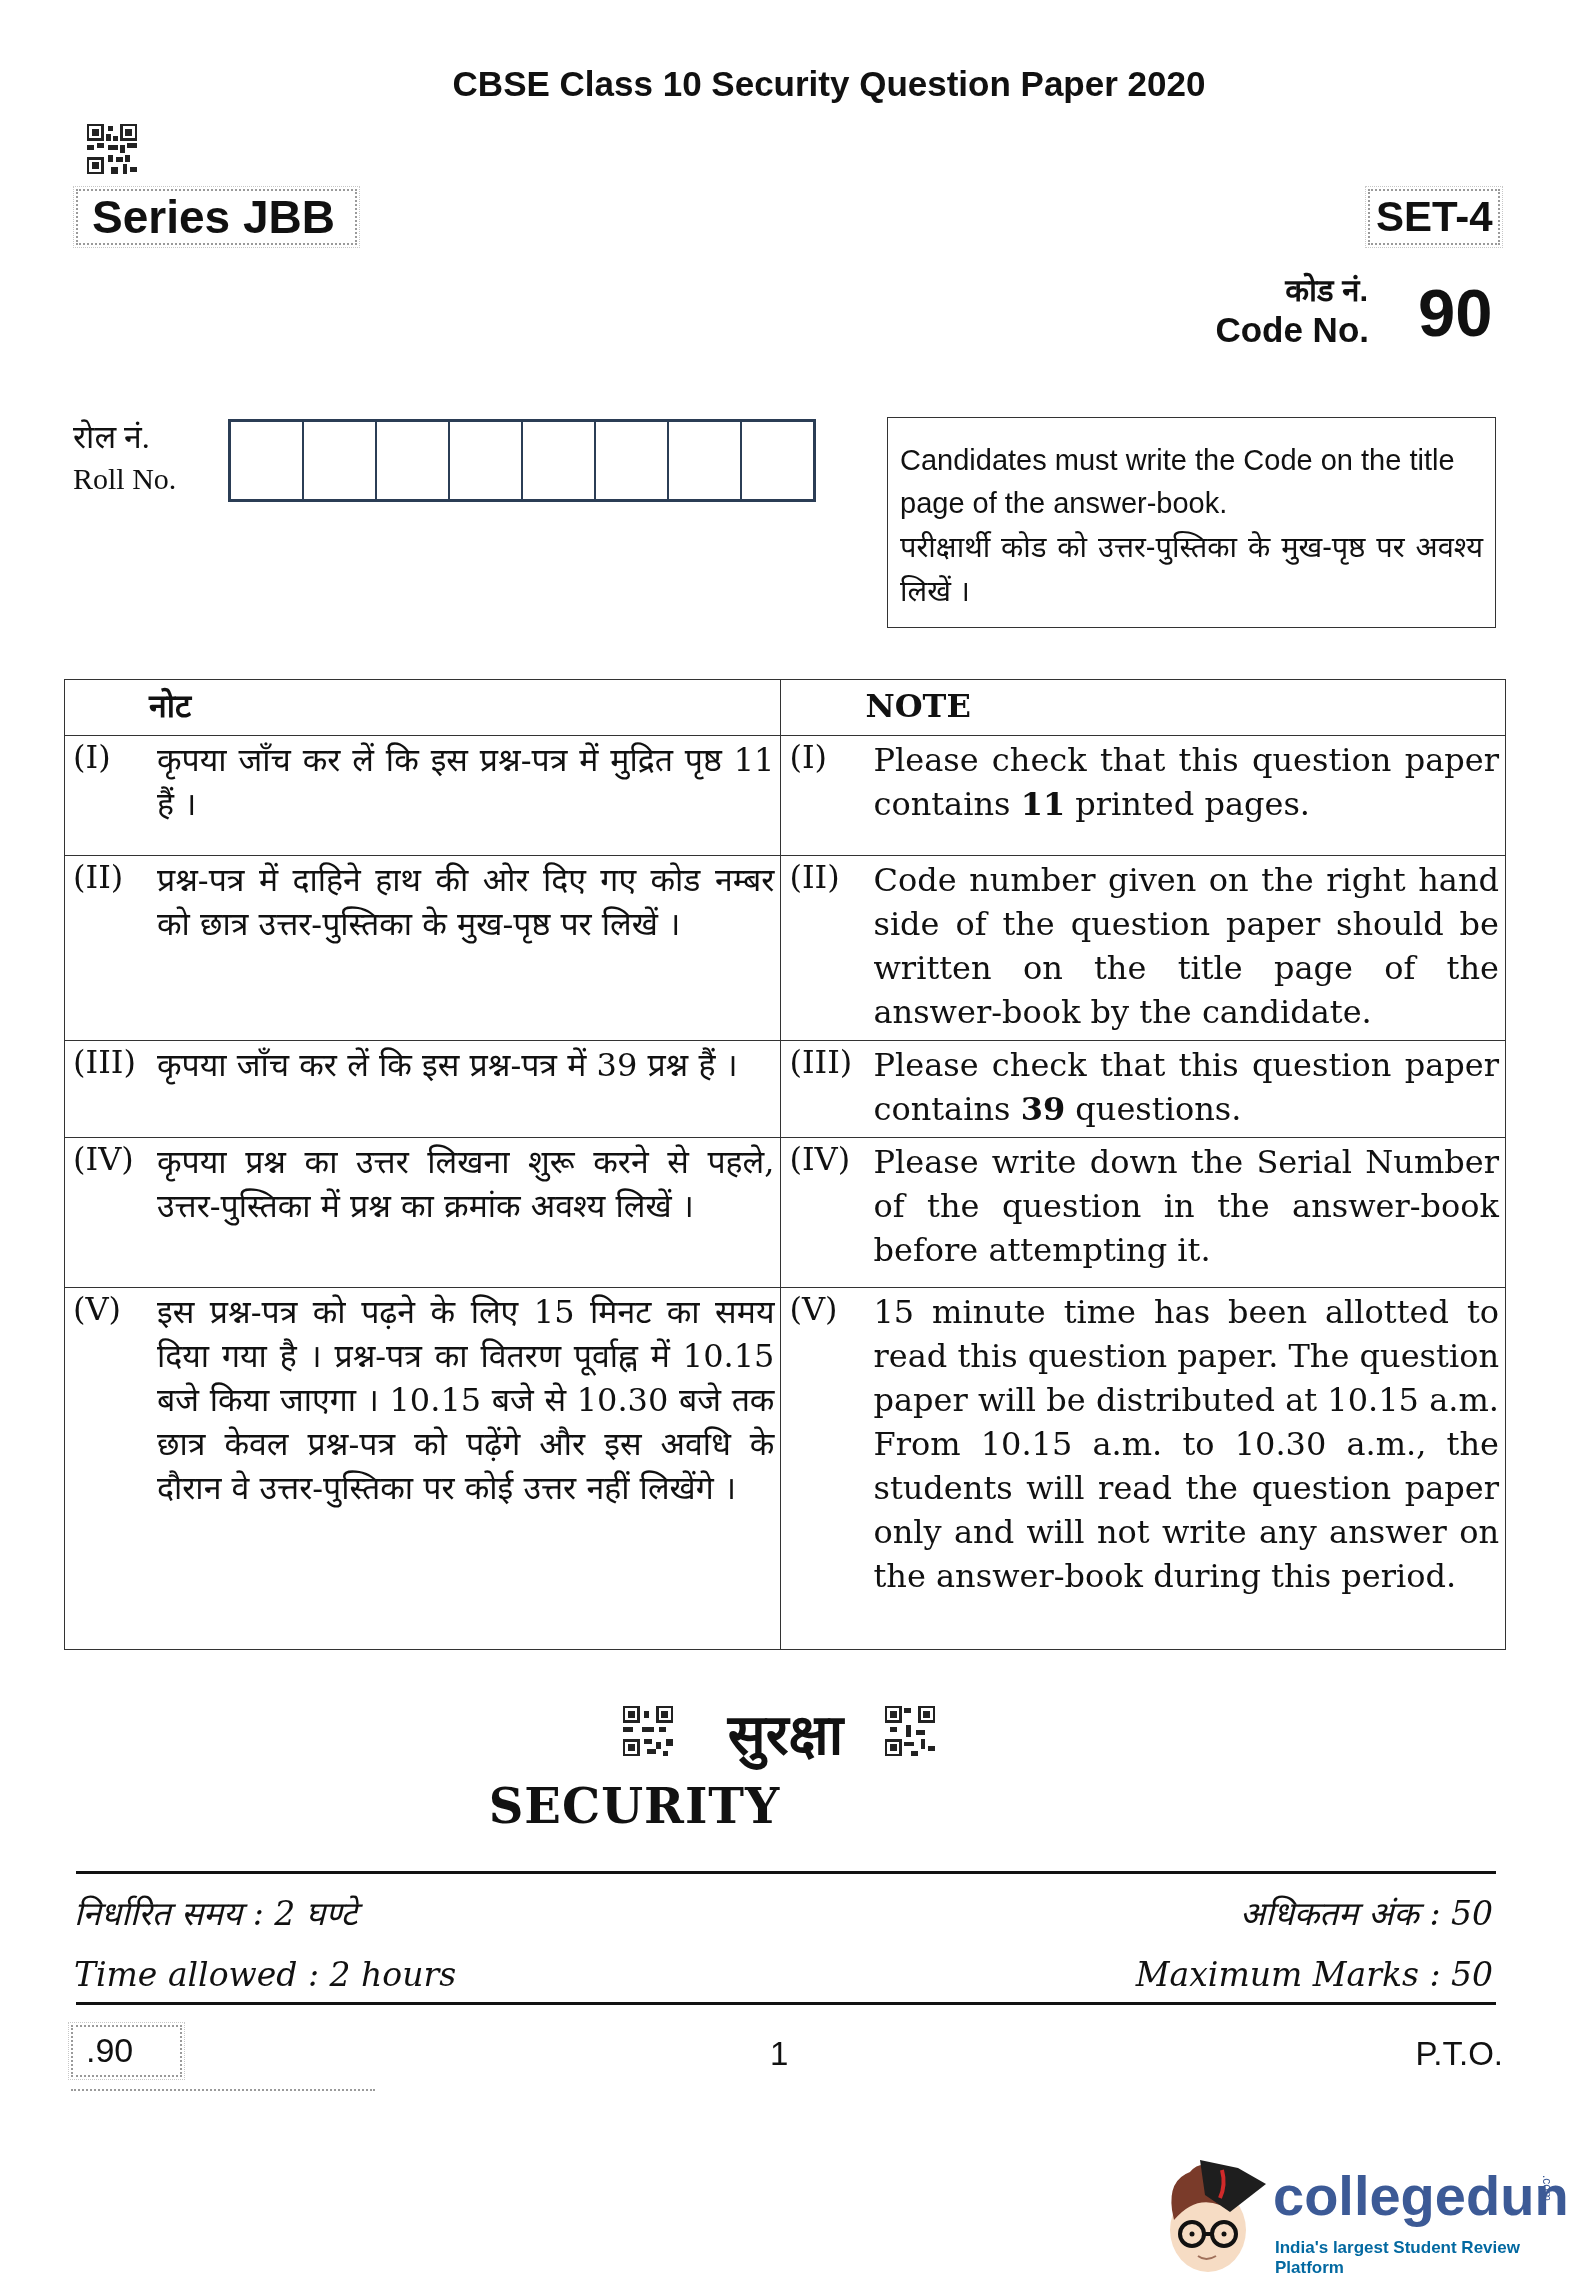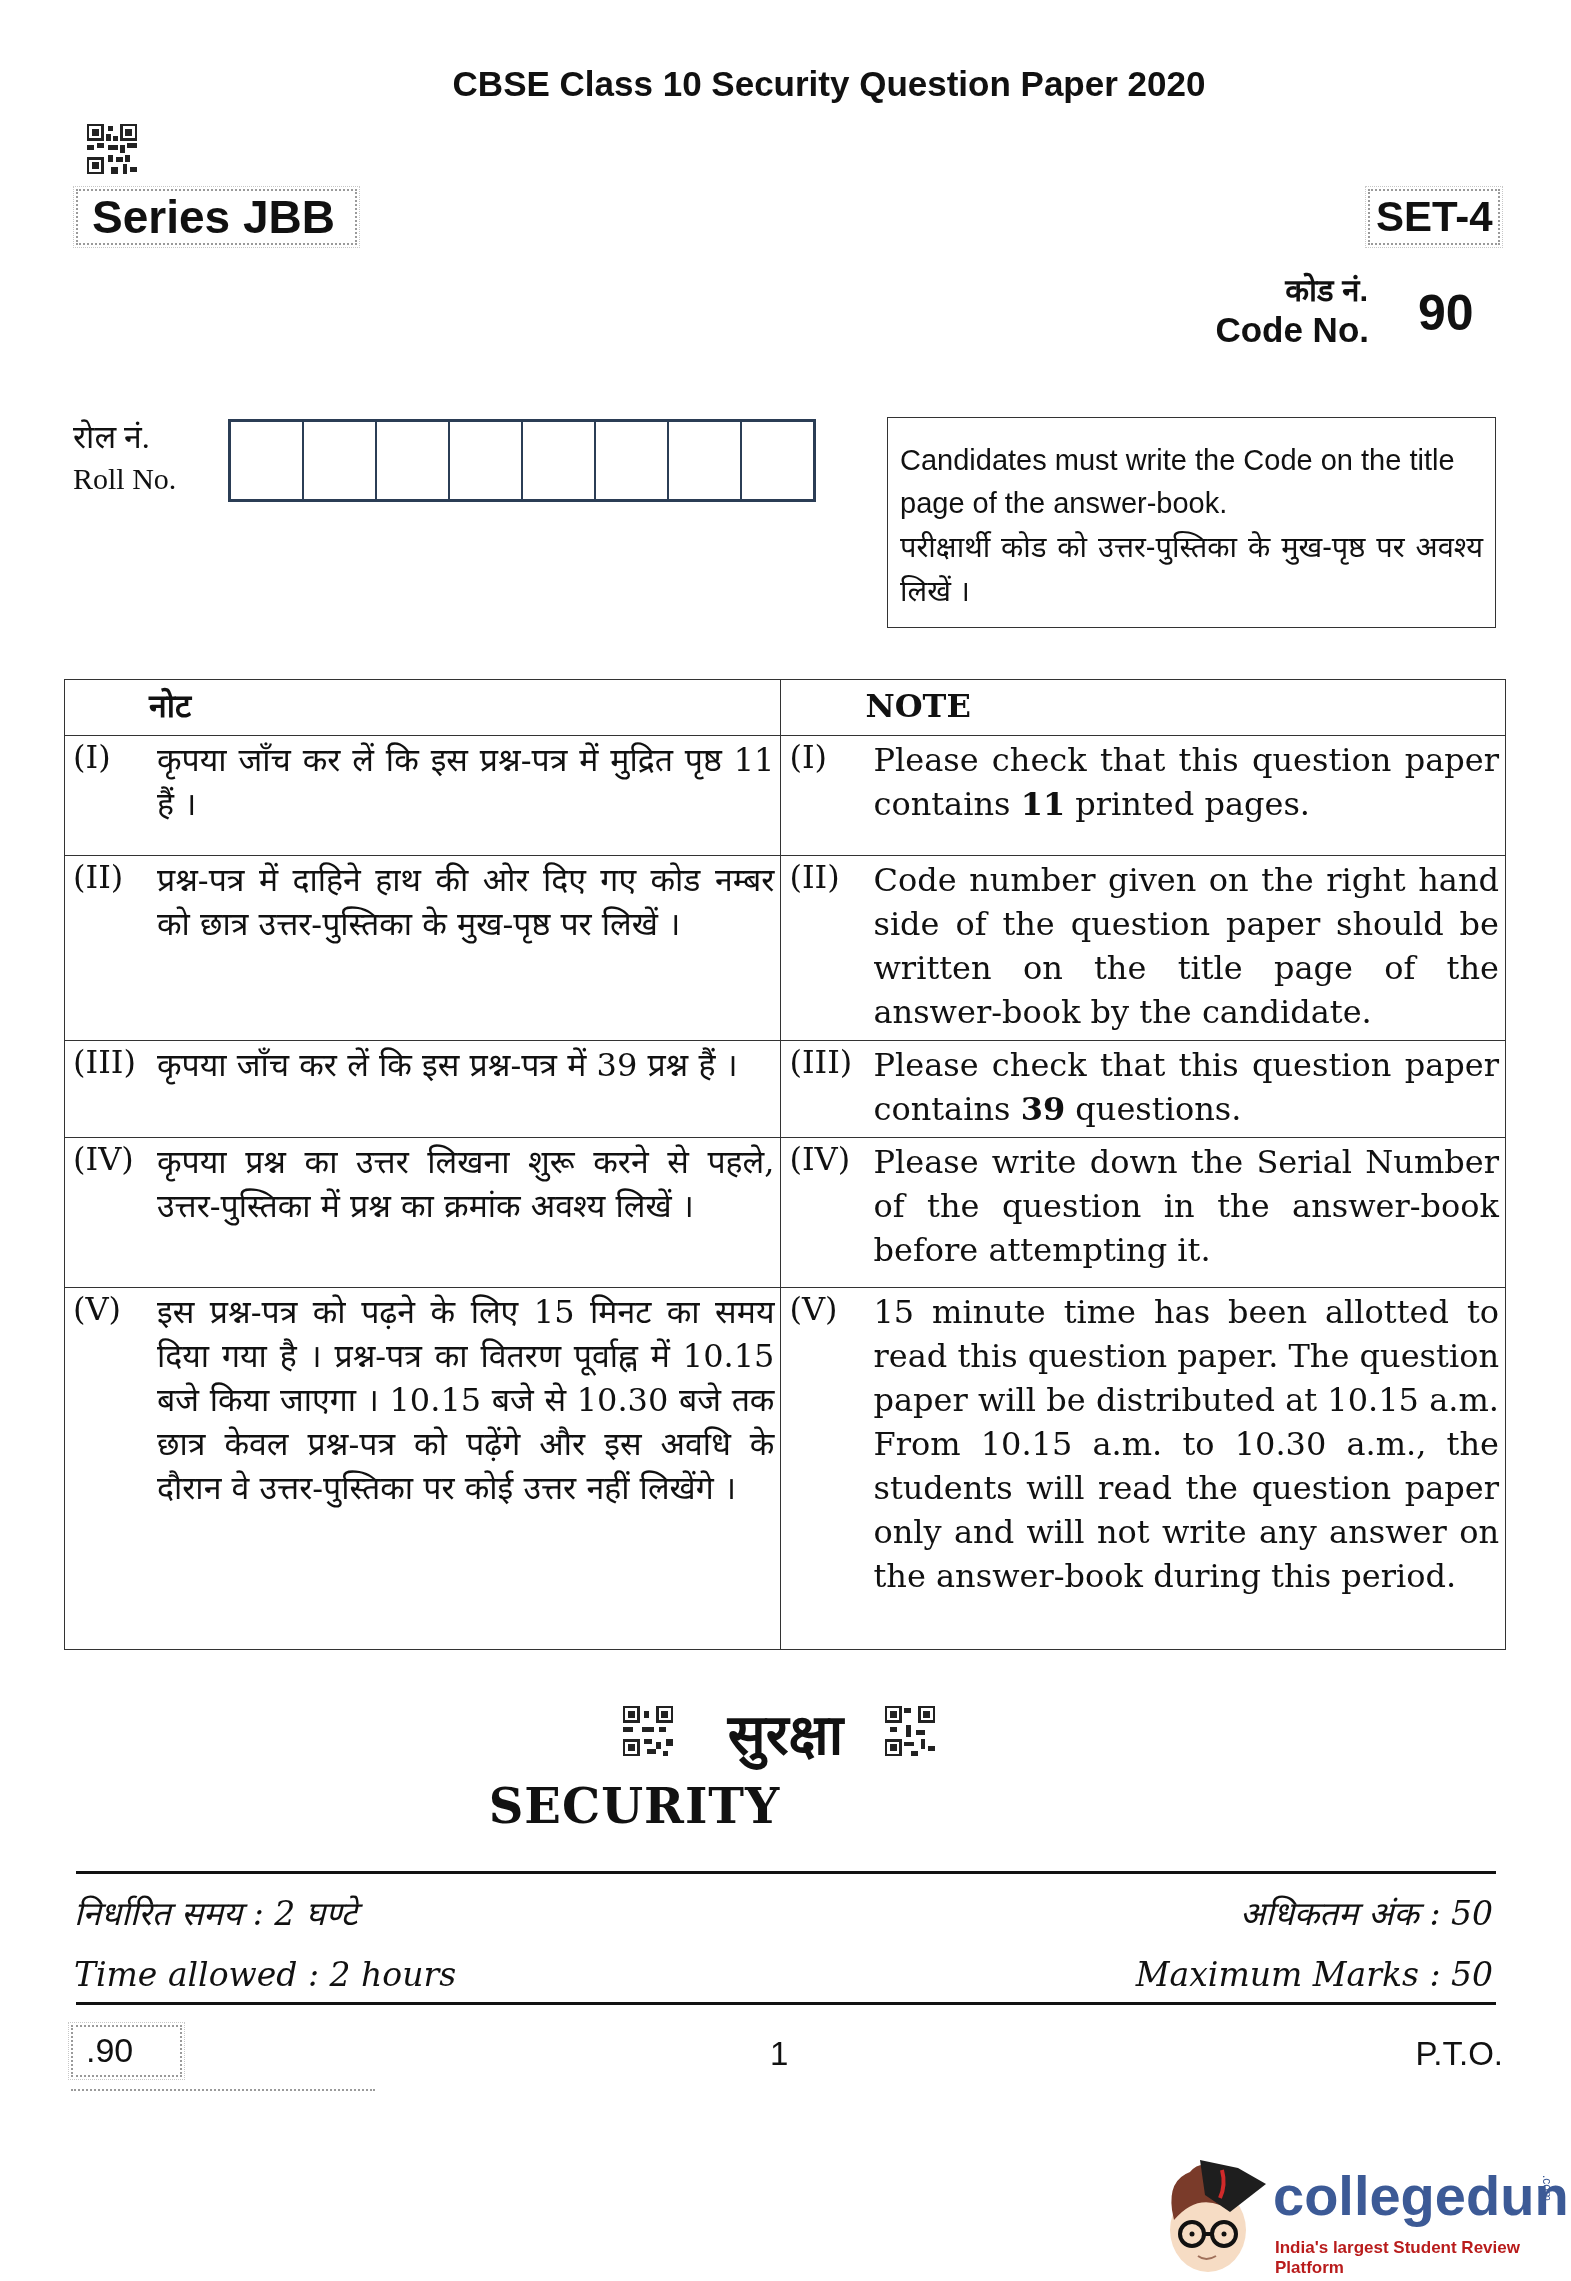--- a/index.html
+++ b/index.html
@@ -15,21 +15,21 @@
   .qr svg { width:100%; height:100%; display:block; }
 
   .micro-box { border:2px dotted #9a9a9a; outline:1px dotted #c8c8c8; outline-offset:2px; background:#fff; box-sizing:border-box; }
   #series-box { left:76px; top:189px; width:281px; height:56px; }
   #series-text { left:92px; top:189px; font-size:46px; font-weight:bold; line-height:56px; }
   #set-box { left:1368px; top:189px; width:132px; height:56px; }
   #set-text { left:1376px; top:189px; font-size:42px; font-weight:bold; line-height:56px; }
 
   #code-hi { right:203px; top:268px; font-size:31px; font-weight:bold; }
   #code-en { right:202px; top:310px; font-size:35px; font-weight:bold; }
-  #code-num { left:1418px; top:268px; font-size:50px; font-weight:bold; line-height:90px; }
+  #code-num { left:1418px; top:268px; font-size:67px; font-weight:bold; line-height:90px; }
 
   #roll-hi { left:73px; top:414px; font-size:32px; }
   #roll-en { left:73px; top:462px; font-size:30px; }
   #roll-grid { left:228px; top:419px; width:588px; height:83px; display:flex; border:3px solid #2b3d55; box-sizing:border-box; }
   .roll-cell { flex:1; border-right:2px solid #2b3d55; }
   .roll-cell:last-child { border-right:none; }
 
   #code-note { left:887px; top:417px; width:609px; height:211px; border:1.5px solid #333; box-sizing:border-box; padding:18px 12px 0 12px; }
   #code-note-hi { font-size:29px; line-height:44px; text-align:justify; text-align-last:left; }
   #code-note-en { font-size:29px; line-height:43px; margin-top:3px; }
@@ -59,21 +59,21 @@
 
   #code-box { left:71px; top:2025px; width:111px; height:52px; }
   #code-box-text { left:86px; top:2031px; font-size:34px; }
   #micro-line { left:71px; top:2089px; width:304px; height:4px; border-top:2px dotted #9a9a9a; }
   #page-num { left:770px; top:2035px; font-size:33px; }
   #pto { right:68px; top:2035px; font-size:33px; }
 
   #logo { left:1160px; top:2150px; width:400px; height:125px; }
   #logo-word { left:1273px; top:2163px; font-size:56px; font-weight:bold; color:#3c5a96; letter-spacing:0px; }
   #logo-com { left:1540px; top:2175px; font-size:12px; color:#3c5a96; writing-mode:vertical-rl; }
-  #logo-tag { left:1275px; top:2238px; font-size:17px; font-weight:bold; color:#b91c1c; }
+  #logo-tag { left:1275px; top:2238px; font-size:17px; font-weight:bold; color:#0369a1; }
 </style>
 </head>
 <body>
 
 <div id="doc-title" class="abs sans">CBSE Class 10 Security Question Paper 2020</div>
 
 <div id="qr-top" class="abs qr" style="left:87px; top:124px;">
   <svg viewBox="0 0 21 21" shape-rendering="crispEdges">
     <rect x="0" y="0" width="7" height="7" fill="#222"></rect>
       <rect x="1" y="1" width="5" height="5" fill="#fff"></rect>

